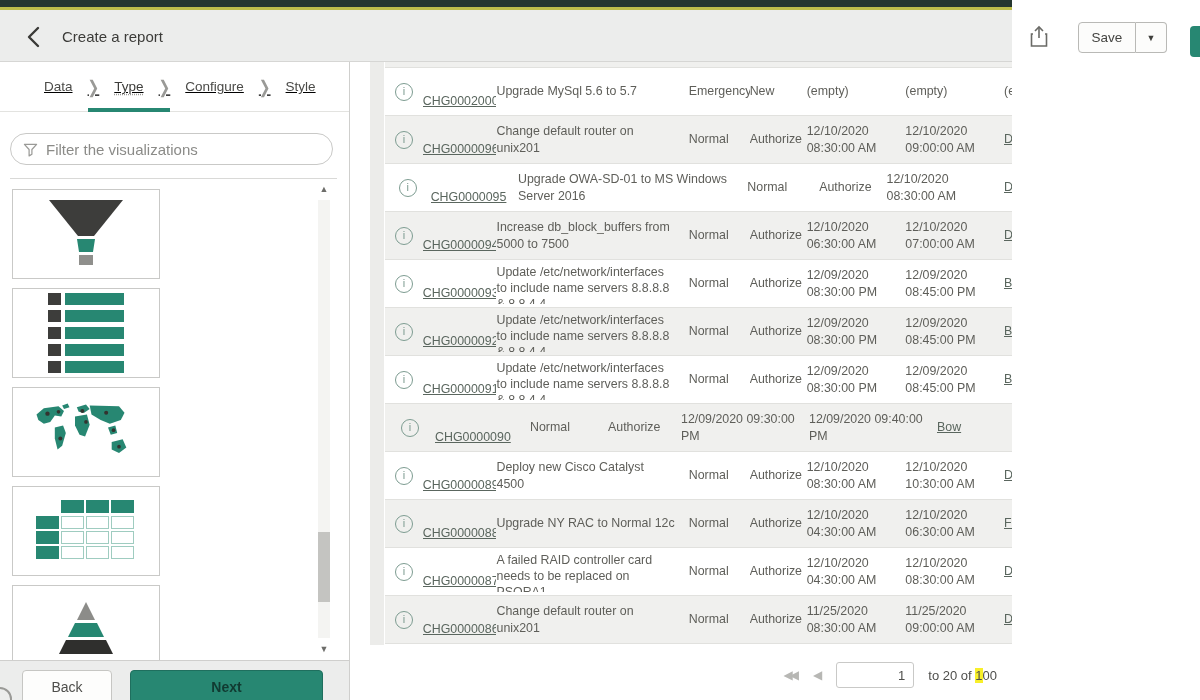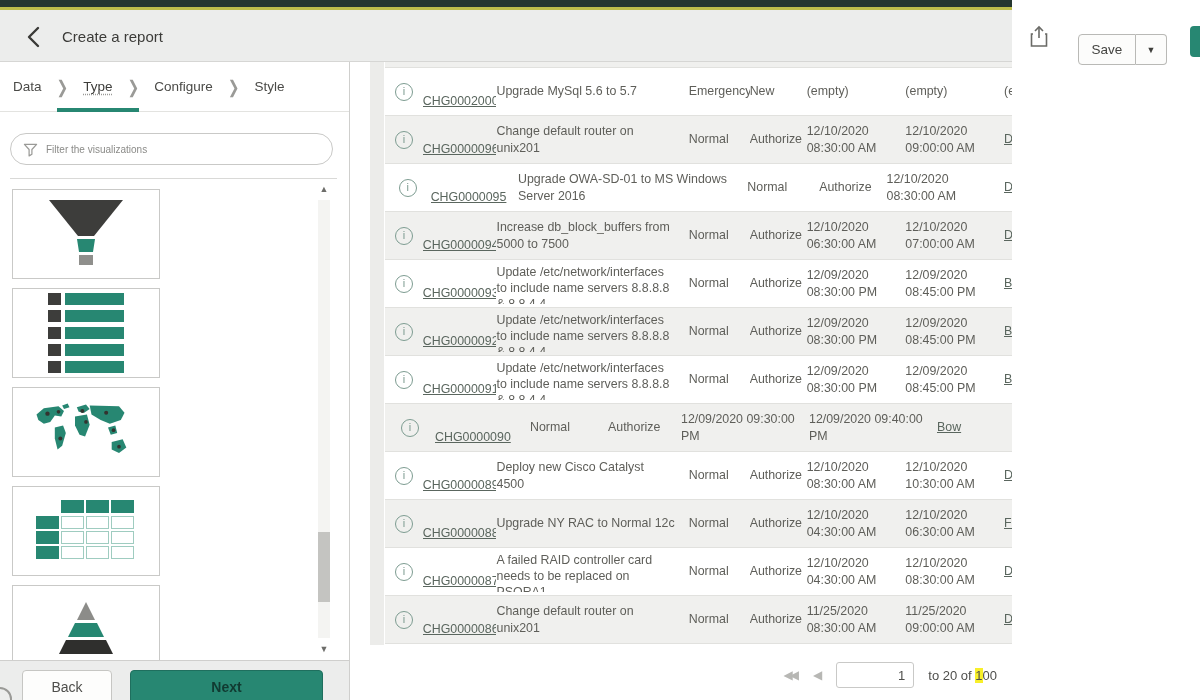--- a/index.html
+++ b/index.html
@@ -10,45 +10,45 @@
   
   .top-strip { position:absolute; top:0; left:0; right:0; height:7px; background:#253630; }
   .accent-line { position:absolute; top:7px; left:0; right:0; height:3px; background:#bdbd4b; }
 
   
   header { position:absolute; top:10px; left:0; right:0; height:52px; background:#ecedec;
     border-bottom:1px solid #d6d6d4; }
   .back-btn { position:absolute; left:22px; top:14px; width:26px; height:26px; cursor:pointer; }
   .page-title { position:absolute; left:62px; top:18px; font-size:15px; color:#3c3c39; }
   .share-btn { position:absolute; left:1028px; top:15px; width:22px; height:24px; cursor:pointer; }
-  .save-split { position:absolute; left:1078px; top:24px; height:31px; display:flex; }
+  .save-split { position:absolute; left:1078px; top:12px; height:31px; display:flex; }
   .save-btn { width:58px; height:31px; background:#fcfcfb; border:1px solid #b9b9b6;
     border-radius:4px 0 0 4px; font-size:13.5px; color:#454542; font-family:inherit; cursor:pointer; }
   .save-caret-btn { width:31px; height:31px; background:#fcfcfb; border:1px solid #b9b9b6;
     border-left:none; border-radius:0 4px 4px 0; font-size:9px; color:#3f3f3c; cursor:pointer; }
   .run-sliver { position:absolute; left:1190px; top:16px; width:14px; height:31px;
     background:#278772; border-radius:4px 0 0 4px; cursor:pointer; }
 
   
   aside { position:absolute; top:62px; left:0; bottom:0; width:350px; background:#fff;
     border-right:1px solid #cfcfcd; }
   .crumbs { position:relative; height:50px; border-bottom:1px solid #e3e3e0;
-    display:flex; align-items:center; padding-left:13px; gap:15px; }
+    display:flex; align-items:center; padding-left:44px; gap:15px;text-decoration:underline; }
   .crumb { position:relative; font-size:13.5px; color:#4a4a47; height:50px;
     display:flex; align-items:center; cursor:pointer; }
   .crumb.active { color:#3d3d3a; text-decoration:underline dotted; text-underline-offset:3px;
     text-decoration-color:#9a9a97; }
   .crumb.active::after { content:""; position:absolute; left:-26px; right:-26px; bottom:0;
     height:4px; background:#278772; }
   .crumb-sep { color:#9a9a97; font-size:14px; transform:scaleY(1.25); }
 
   .filter-wrap { position:absolute; top:71px; left:10px; width:323px; height:32px;
     border:1.5px solid #c9c9c7; border-radius:16px; background:#fff; display:flex; align-items:center; }
   .filter-icon { margin:0 8px 0 12px; display:flex; }
-  .filter-input { border:none; outline:none; flex:1; font-size:10px; color:#555;
+  .filter-input { border:none; outline:none; flex:1; font-size:15px; color:#555;
     font-family:inherit; background:transparent; }
   .filter-input::placeholder { color:#8b8b88; }
   .list-divider { position:absolute; top:116px; left:10px; right:12px; border-top:1px solid #d9d9d7; }
 
   .viz-list { position:absolute; top:118px; left:0; right:0; bottom:40px; overflow:hidden; }
   .thumb { width:148px; margin:0 0 9px 12px; height:90px; background:#fff;
     border:1px solid #c9c9c7; display:flex; align-items:center; justify-content:center; cursor:pointer; }
   .thumb:first-child { margin-top:9px; }
   
   .lv { display:flex; flex-direction:column; gap:5px; }

